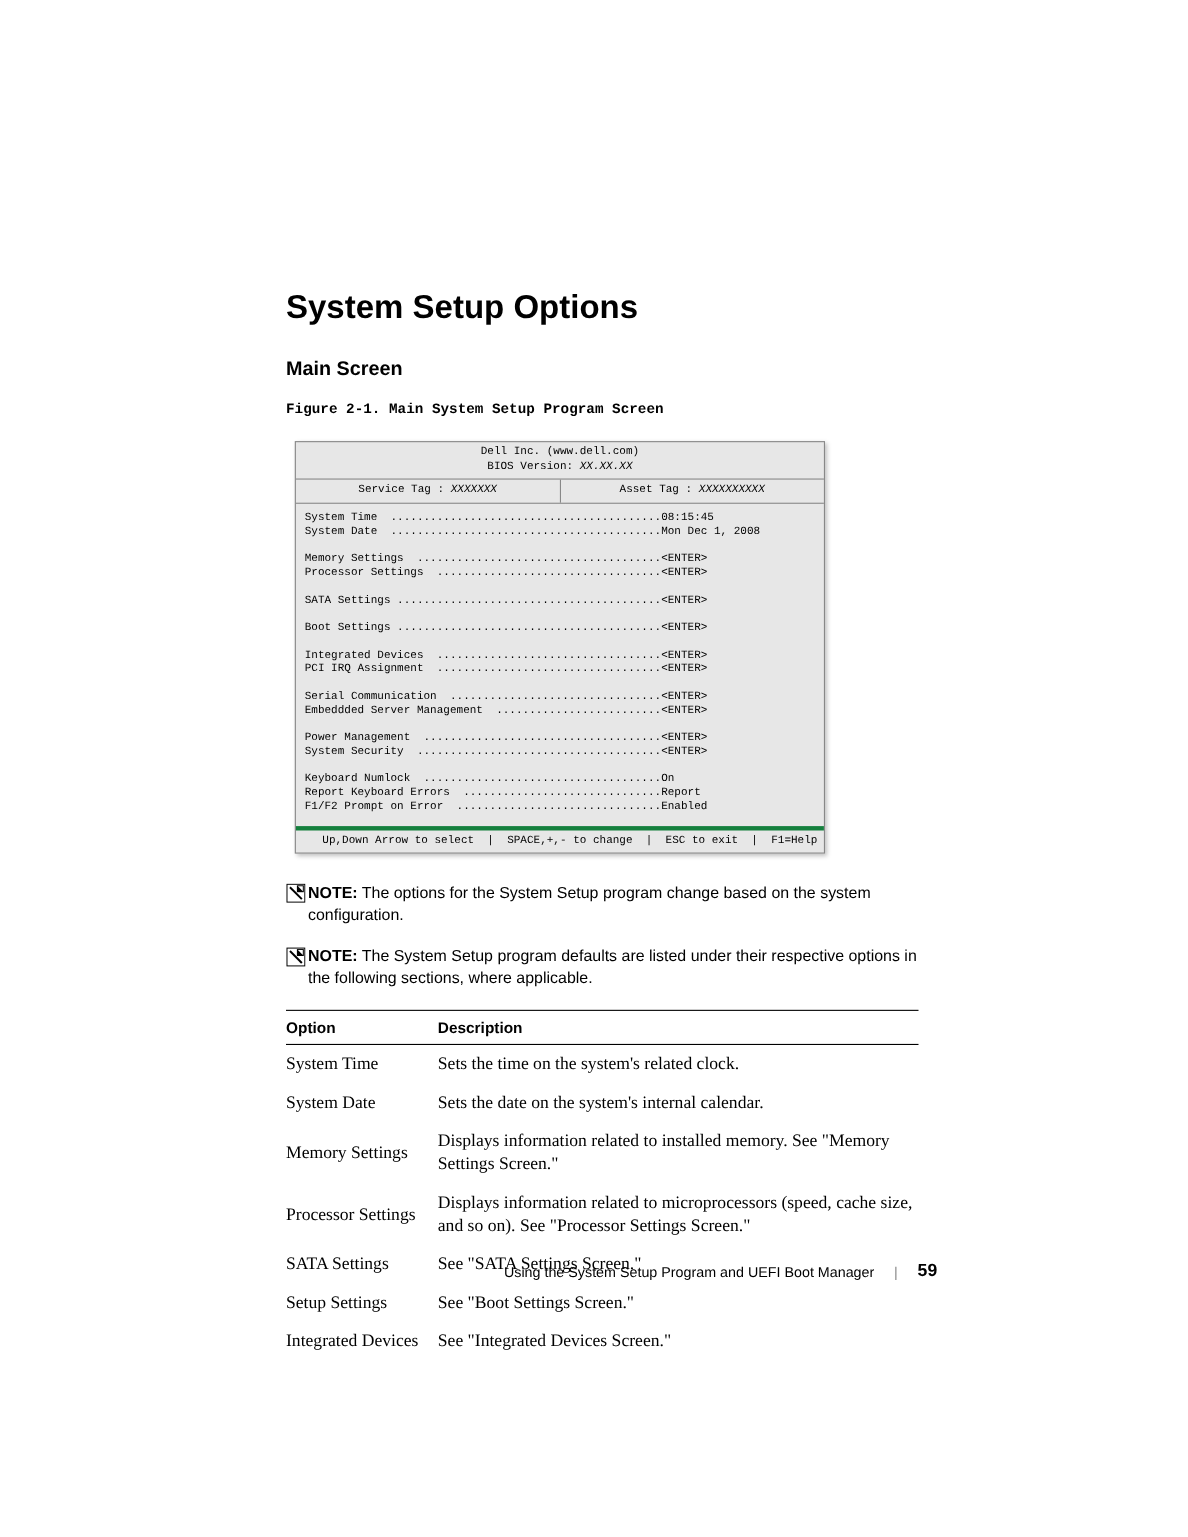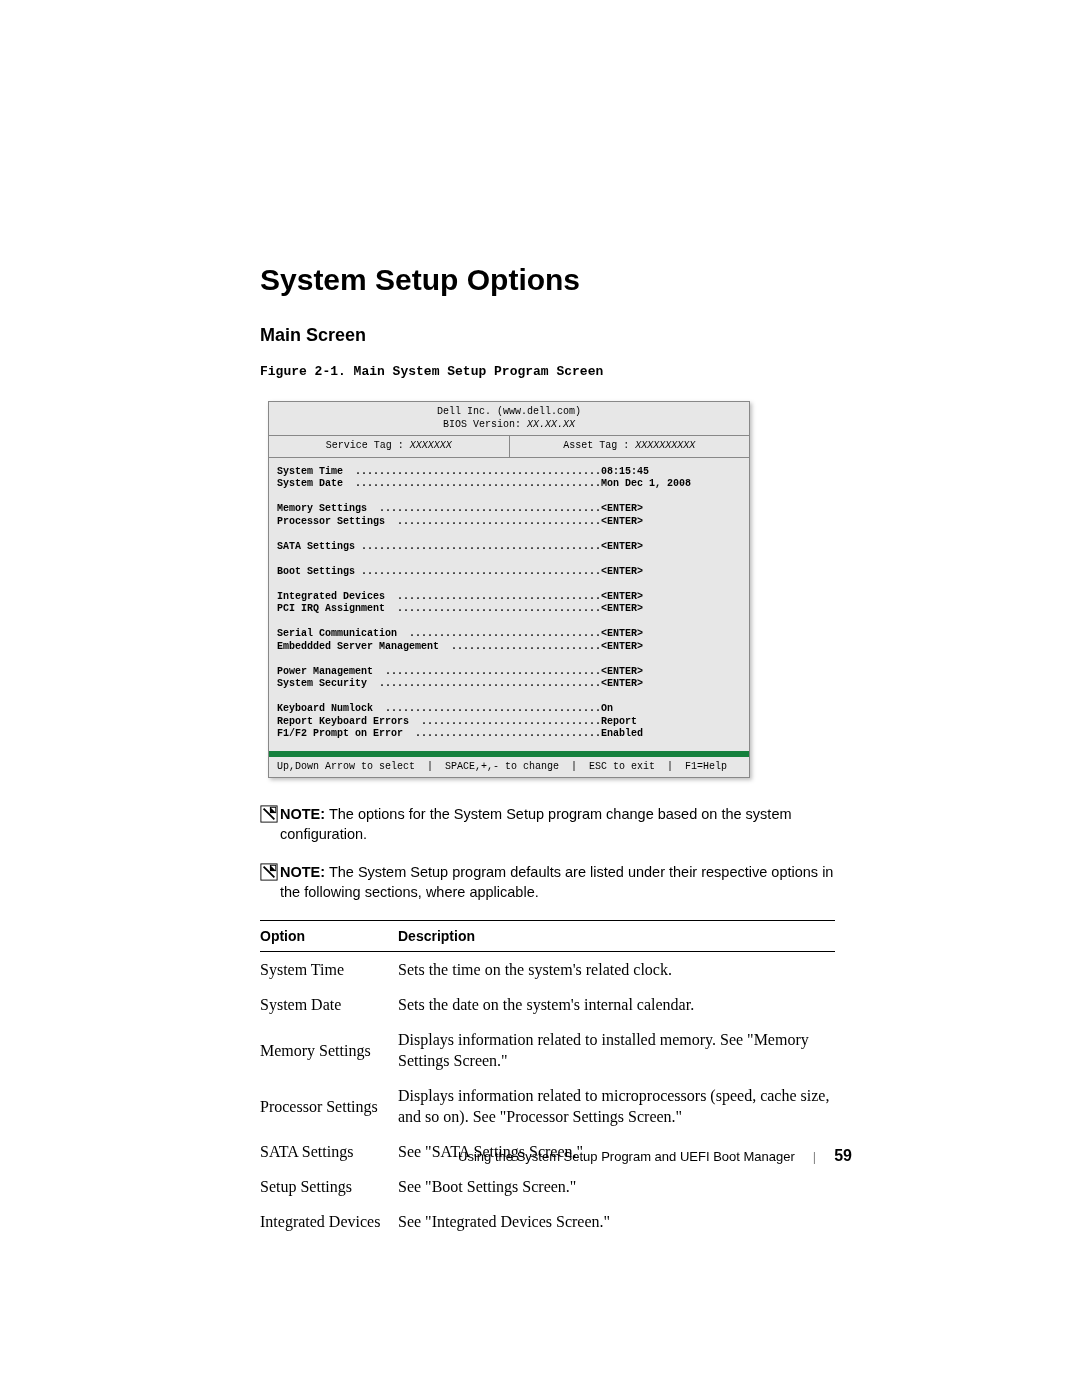--- a/index.html
+++ b/index.html
@@ -63,25 +63,24 @@
     padding: 4px 10px;
     white-space: pre;
     text-align: center;
   }
   .bios .tagcell.right {
     border-left: 1px solid #888;
   }
   .bios .body {
     padding: 8px 20px 10px 8px;
     white-space: pre;
-    border-bottom: 6px solid #15803d;
-    font-weight: bold;
+    border-bottom: 4px solid #15803d;
   }
   .bios .keys {
-    padding: 4px 8px;
+    padding: 4px 24px;
     white-space: pre;
   }
   .em { font-style: italic; }
 
   
   .note-block {
     margin-top: 26px;
   }
   .note {
     margin-bottom: 18px;

